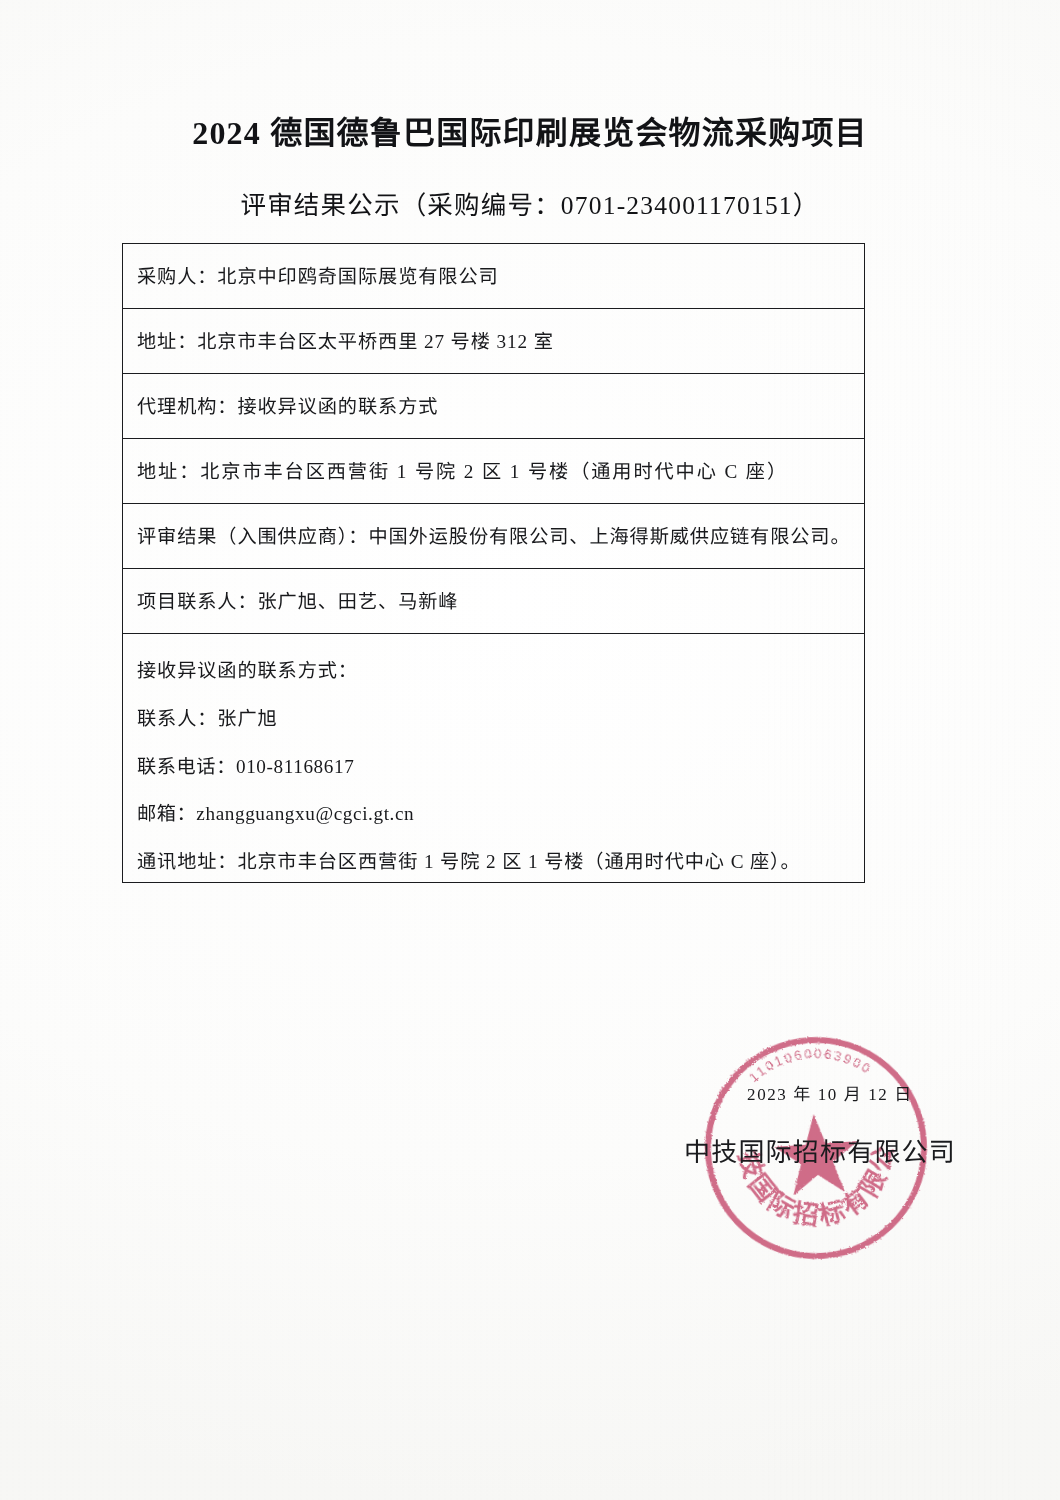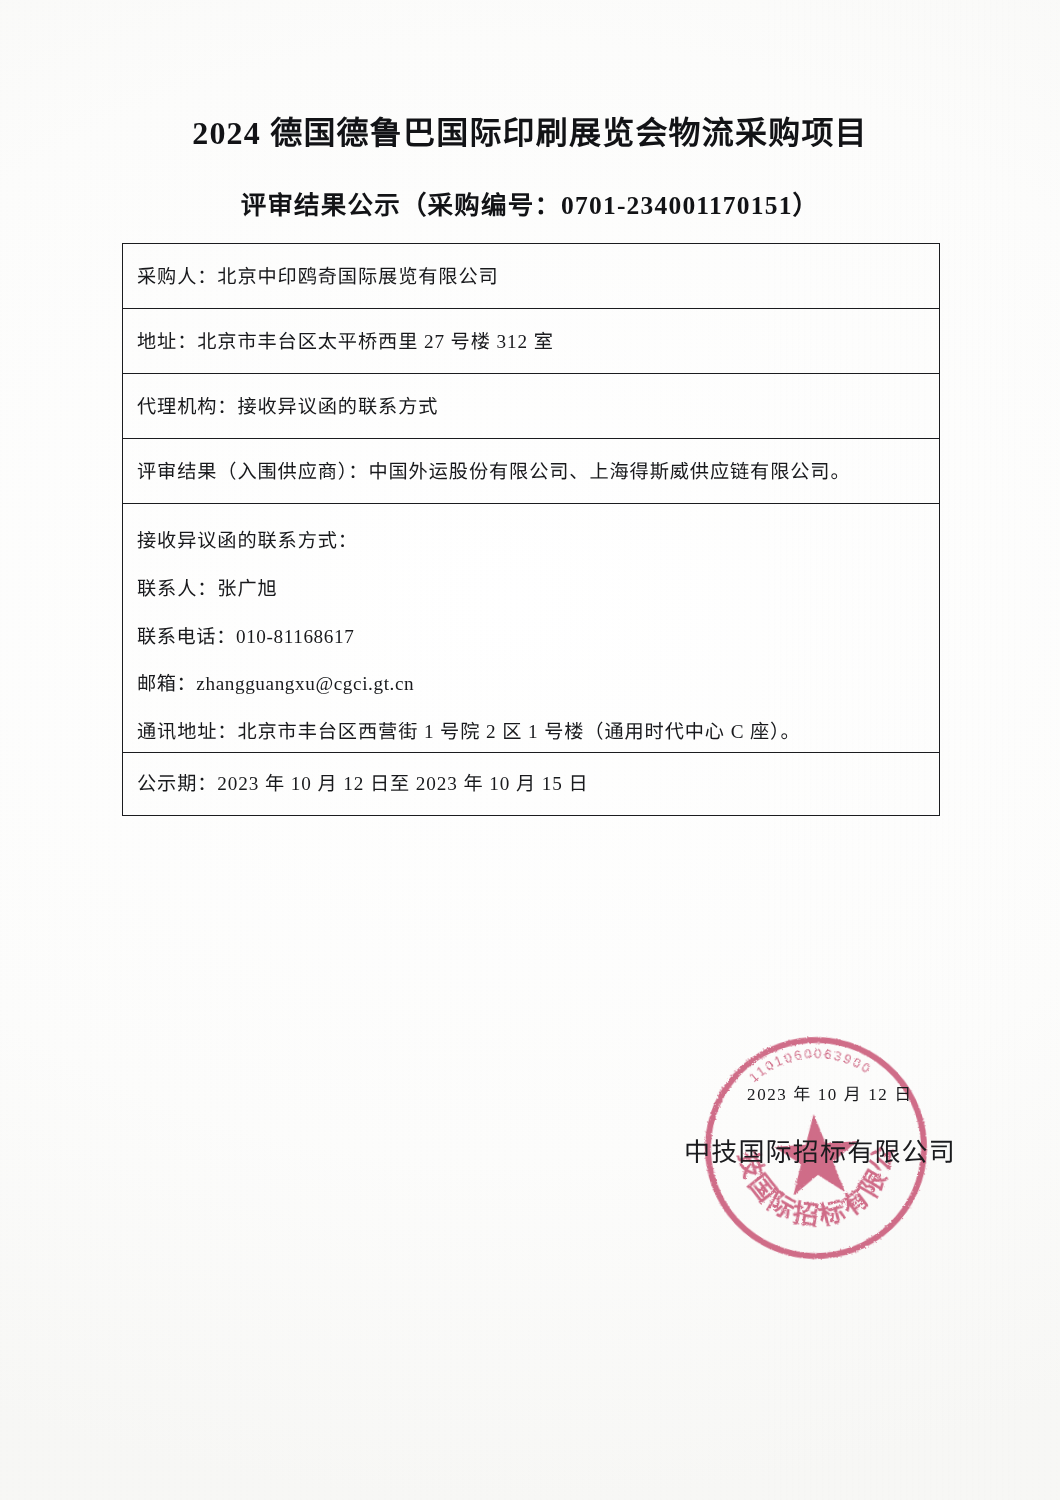--- a/index.html
+++ b/index.html
@@ -45,33 +45,33 @@
   .doc-title {
     font-size: 32px;
     letter-spacing: 1.2px;
     font-weight: 600;
     line-height: 1.35;
     color: #121316;
   }
   .doc-subtitle {
     font-size: 25.5px;
     letter-spacing: 1.2px;
-    font-weight: 700;
+    font-weight: 400;
     line-height: 1.35;
     color: #121316;
     margin-top: 34px;
     text-align: center;
   }
 
   
   .info-table {
     position: absolute;
     left: 122px;
     top: 243px;
-    width: 818px;
+    width: 743px;
     border-collapse: collapse;
     table-layout: fixed;
   }
   .info-table td {
     border: 1.6px solid #1b1c1f;
     padding: 0;
     vertical-align: middle;
   }
   .cell-inner {
     padding: 0 0 0 14px;
@@ -157,39 +157,44 @@
       <tr class="row-single">
         <td>
           <div class="cell-inner">地址：北京市丰台区太平桥西里 27 号楼 312 室</div>
         </td>
       </tr>
       <tr class="row-single">
         <td>
           <div class="cell-inner">代理机构：接收异议函的联系方式</div>
         </td>
       </tr>
+      <tr class="row-single row-wide">
+        <td>
+          <div class="cell-inner">地址：北京市丰台区西营街 1 号院 2 区 1 号楼（通用时代中心 C 座）</div>
+        </td>
+      </tr>
       <tr class="row-single">
         <td>
           <div class="cell-inner">评审结果（入围供应商）：中国外运股份有限公司、上海得斯威供应链有限公司。</div>
+        </td>
+      </tr>
+      <tr class="row-single">
+        <td>
+          <div class="cell-inner">项目联系人：张广旭、田艺、马新峰</div>
         </td>
       </tr>
       <tr class="row-block">
         <td>
           <div class="cell-inner">
             <div class="line">接收异议函的联系方式：</div>
             <div class="line">联系人：张广旭</div>
             <div class="line mono-ish">联系电话：010-81168617</div>
             <div class="line mono-ish">邮箱：zhangguangxu@cgci.gt.cn</div>
             <div class="line">通讯地址：北京市丰台区西营街 1 号院 2 区 1 号楼（通用时代中心 C 座）。</div>
           </div>
-        </td>
-      </tr>
-      <tr class="row-last">
-        <td>
-          <div class="cell-inner">公示期：2023 年 10 月 12 日至 2023 年 10 月 15 日</div>
         </td>
       </tr>
     </tbody>
   </table>
 
   <div class="seal">
     <svg viewBox="0 0 232 232" xmlns="http://www.w3.org/2000/svg">
       <defs>
         <path id="arcTop" d="M 26 116 A 90 90 0 0 1 206 116" fill="none"></path>
         <path id="arcBottom" d="M 40 116 A 76 76 0 0 0 192 116" fill="none"></path>

